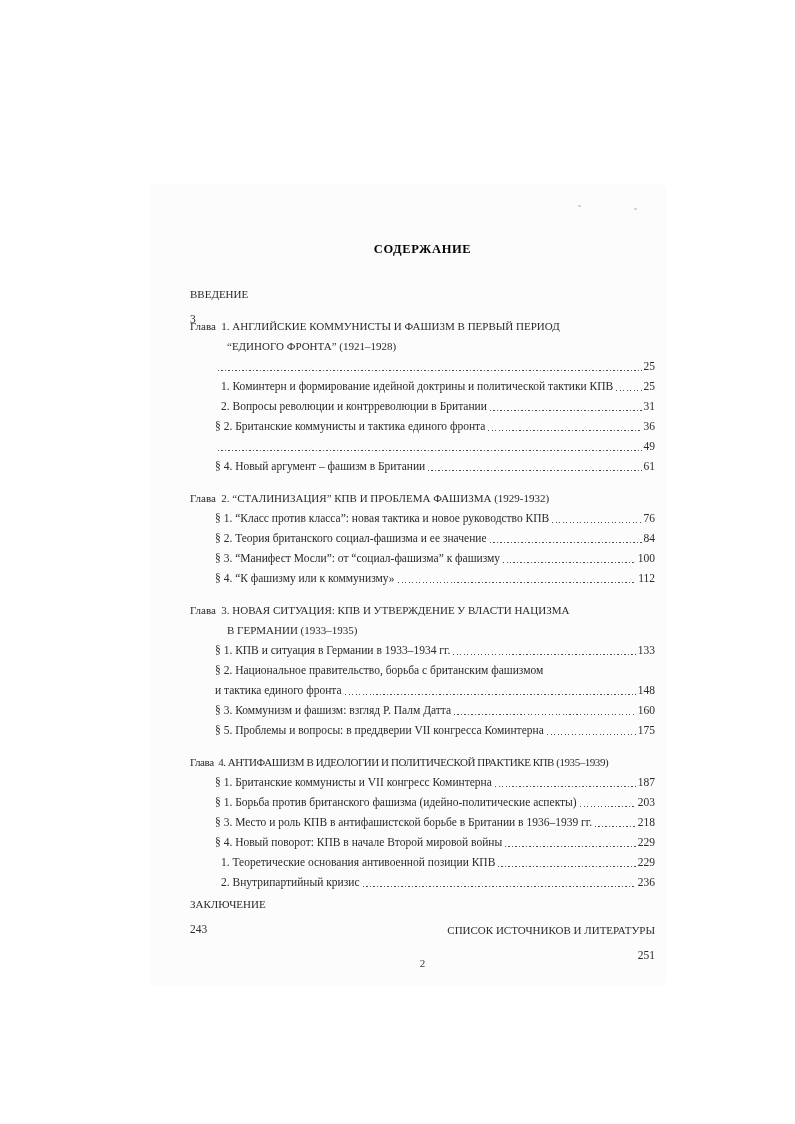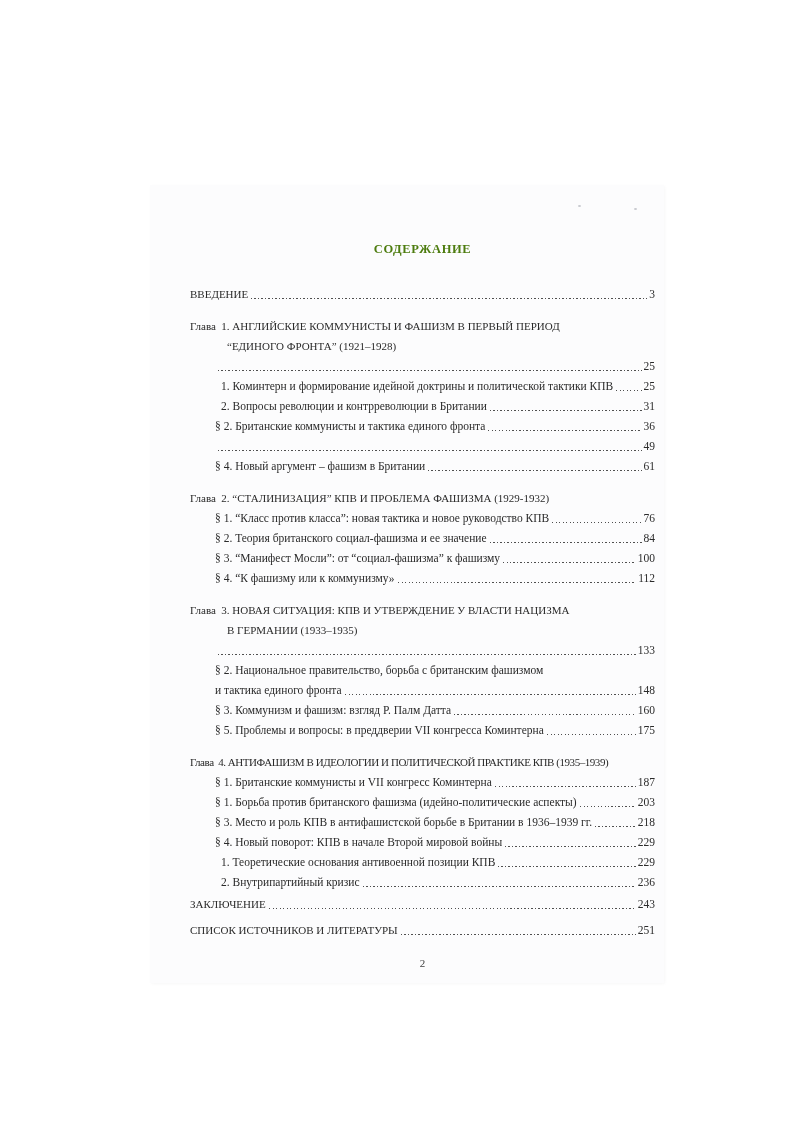--- a/index.html
+++ b/index.html
@@ -33,37 +33,37 @@
     border-radius: 50%;
   }
   .speckle.s1 { left: 428px; top: 20px; width: 3px; height: 2px; }
   .speckle.s2 { left: 484px; top: 23px; width: 3px; height: 2px; }
   .title {
     margin: 0 0 27px 0;
     font-size: 12.5px;
     font-weight: bold;
     letter-spacing: 0.6px;
     text-align: center;
-    color: #4d7c0f;
+    color: #000000;
     line-height: 16px;
   }
   .toc { display: block; }
   .row {
     display: flex;
     height: 20px;
     line-height: 20px;
     font-size: 11.5px;
     align-items: baseline;
     white-space: nowrap;
   }
   .row .lbl {
     white-space: pre;
     flex: none;
   }
-  .row.caps { font-size: 11px; }
+  .row.caps { font-size: 11px; flex-direction: column; }
   .row.tight .lbl { letter-spacing: -0.45px; }
   .row.gap-chapter { margin-top: 12px; }
   .row.gap-closing-sm { margin-top: 2px; }
   .row.gap-closing { margin-top: 6px; align-items: flex-end; }
   .ind-root { padding-left: 0; }
   .ind-section { padding-left: 25px; }
   .ind-subitem { padding-left: 31px; }
   .ind-chapcont { padding-left: 37px; }
   .dots {
     flex: 1 1 auto;
@@ -160,20 +160,21 @@
           <span class="dots"></span>
           <span class="pg">112</span>
         </div>
         <div class="row ind-root caps gap-chapter">
           <span class="lbl">Глава  3. НОВАЯ СИТУАЦИЯ: КПВ И УТВЕРЖДЕНИЕ У ВЛАСТИ НАЦИЗМА</span>
         </div>
         <div class="row ind-chapcont caps">
           <span class="lbl">В ГЕРМАНИИ (1933–1935)</span>
         </div>
         <div class="row ind-section">
+          <span class="lbl">§ 1. КПВ и ситуация в Германии в 1933–1934 гг.</span>
           <span class="dots"></span>
           <span class="pg">133</span>
         </div>
         <div class="row ind-section">
           <span class="lbl">§ 2. Национальное правительство, борьба с британским фашизмом</span>
         </div>
         <div class="row ind-section">
           <span class="lbl">и тактика единого фронта</span>
           <span class="dots"></span>
           <span class="pg">148</span>

